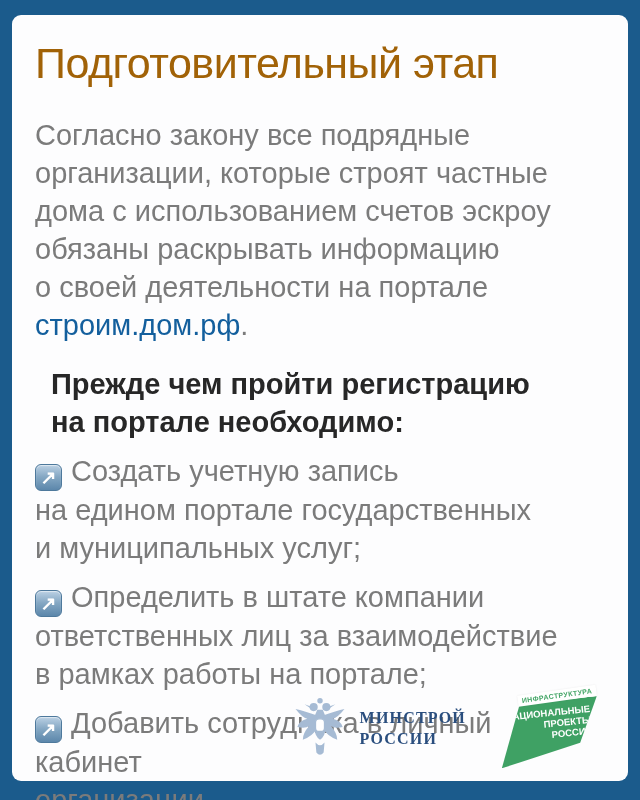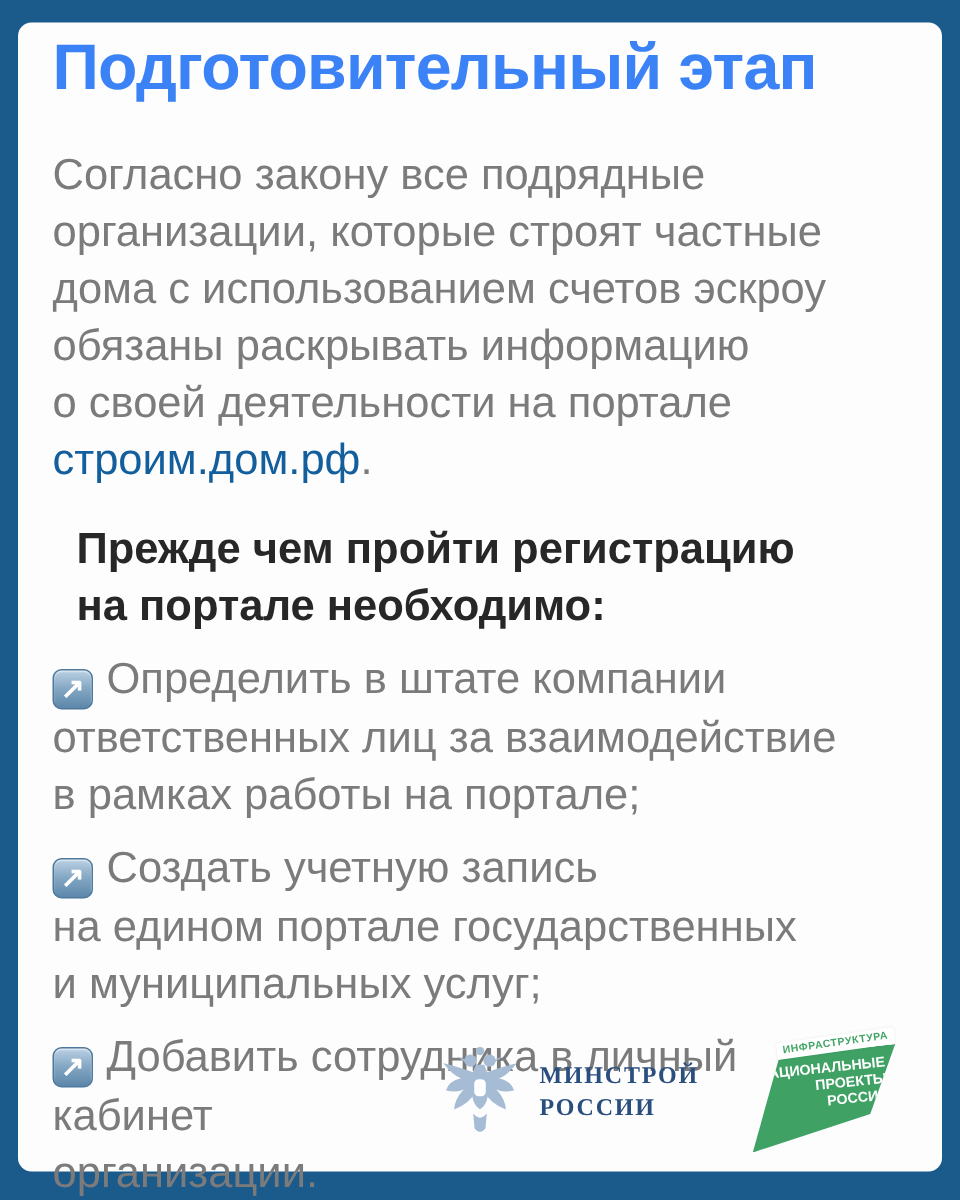--- a/index.html
+++ b/index.html
@@ -7,22 +7,22 @@
     width:640px; height:800px; overflow:hidden; position:relative;
     background:#1B5B8C;
     font-family:"Liberation Sans", sans-serif;
   }
   .card {
     position:absolute; left:12px; top:15px; width:616px; height:766px;
     background:#FDFDFE; border-radius:9px;
     padding:0 30px 0 23px; box-sizing:border-box;
   }
   .title {
-    margin:8px 0 0; font-size:43px; font-weight:bold; letter-spacing:-0.5px;
-    color:#3b82f6; line-height:1.05;
+    margin:26px 0 0; font-size:43px; font-weight:normal; letter-spacing:-0.5px;
+    color:#a16207; line-height:1.05;
   }
   .intro {
     margin:30px 0 0; font-size:29px; line-height:38px; color:#7B7B7B;
   }
   .link { color:#135F9D; font-weight:normal; text-decoration:none; cursor:pointer; }
   .link-period { color:#7B7B7B; }
   .subhead {
     margin:21px 16px 0; font-size:29px; line-height:38px; font-weight:bold; color:#272727;
   }
   .bullet {
@@ -73,23 +73,23 @@
 <body>
 
 <div class="card">
 
   <h1 class="title">Подготовительный этап</h1>
 
   <p class="intro"><span>Согласно закону все подрядные<br>организации, которые строят частные<br>дома с использованием счетов эскроу<br>обязаны раскрывать информацию<br>о своей деятельности на портале</span><br><span class="link">строим.дом.рф</span><span class="link-period">.</span></p>
 
   <p class="subhead">Прежде чем пройти регистрацию<br>на портале необходимо:</p>
 
+  <p class="bullet"><span class="bullet-icon">↗</span><span>Создать учетную запись<br>на едином портале государственных<br>и муниципальных услуг;</span></p>
+
   <p class="bullet"><span class="bullet-icon">↗</span><span>Определить в штате компании<br>ответственных лиц за взаимодействие<br>в рамках работы на портале;</span></p>
-
-  <p class="bullet"><span class="bullet-icon">↗</span><span>Создать учетную запись<br>на едином портале государственных<br>и муниципальных услуг;</span></p>
 
   <p class="bullet"><span class="bullet-icon">↗</span><span>Добавить сотрудника в личный кабинет<br>организации.</span></p>
 
   <div class="footer">
 
     <div class="minstroy">
       <span>
         <svg width="58" height="64" viewBox="0 0 64 70" aria-hidden="true">
           <g fill="#A6BBD4">
             <circle cx="32" cy="6" r="3"></circle>

